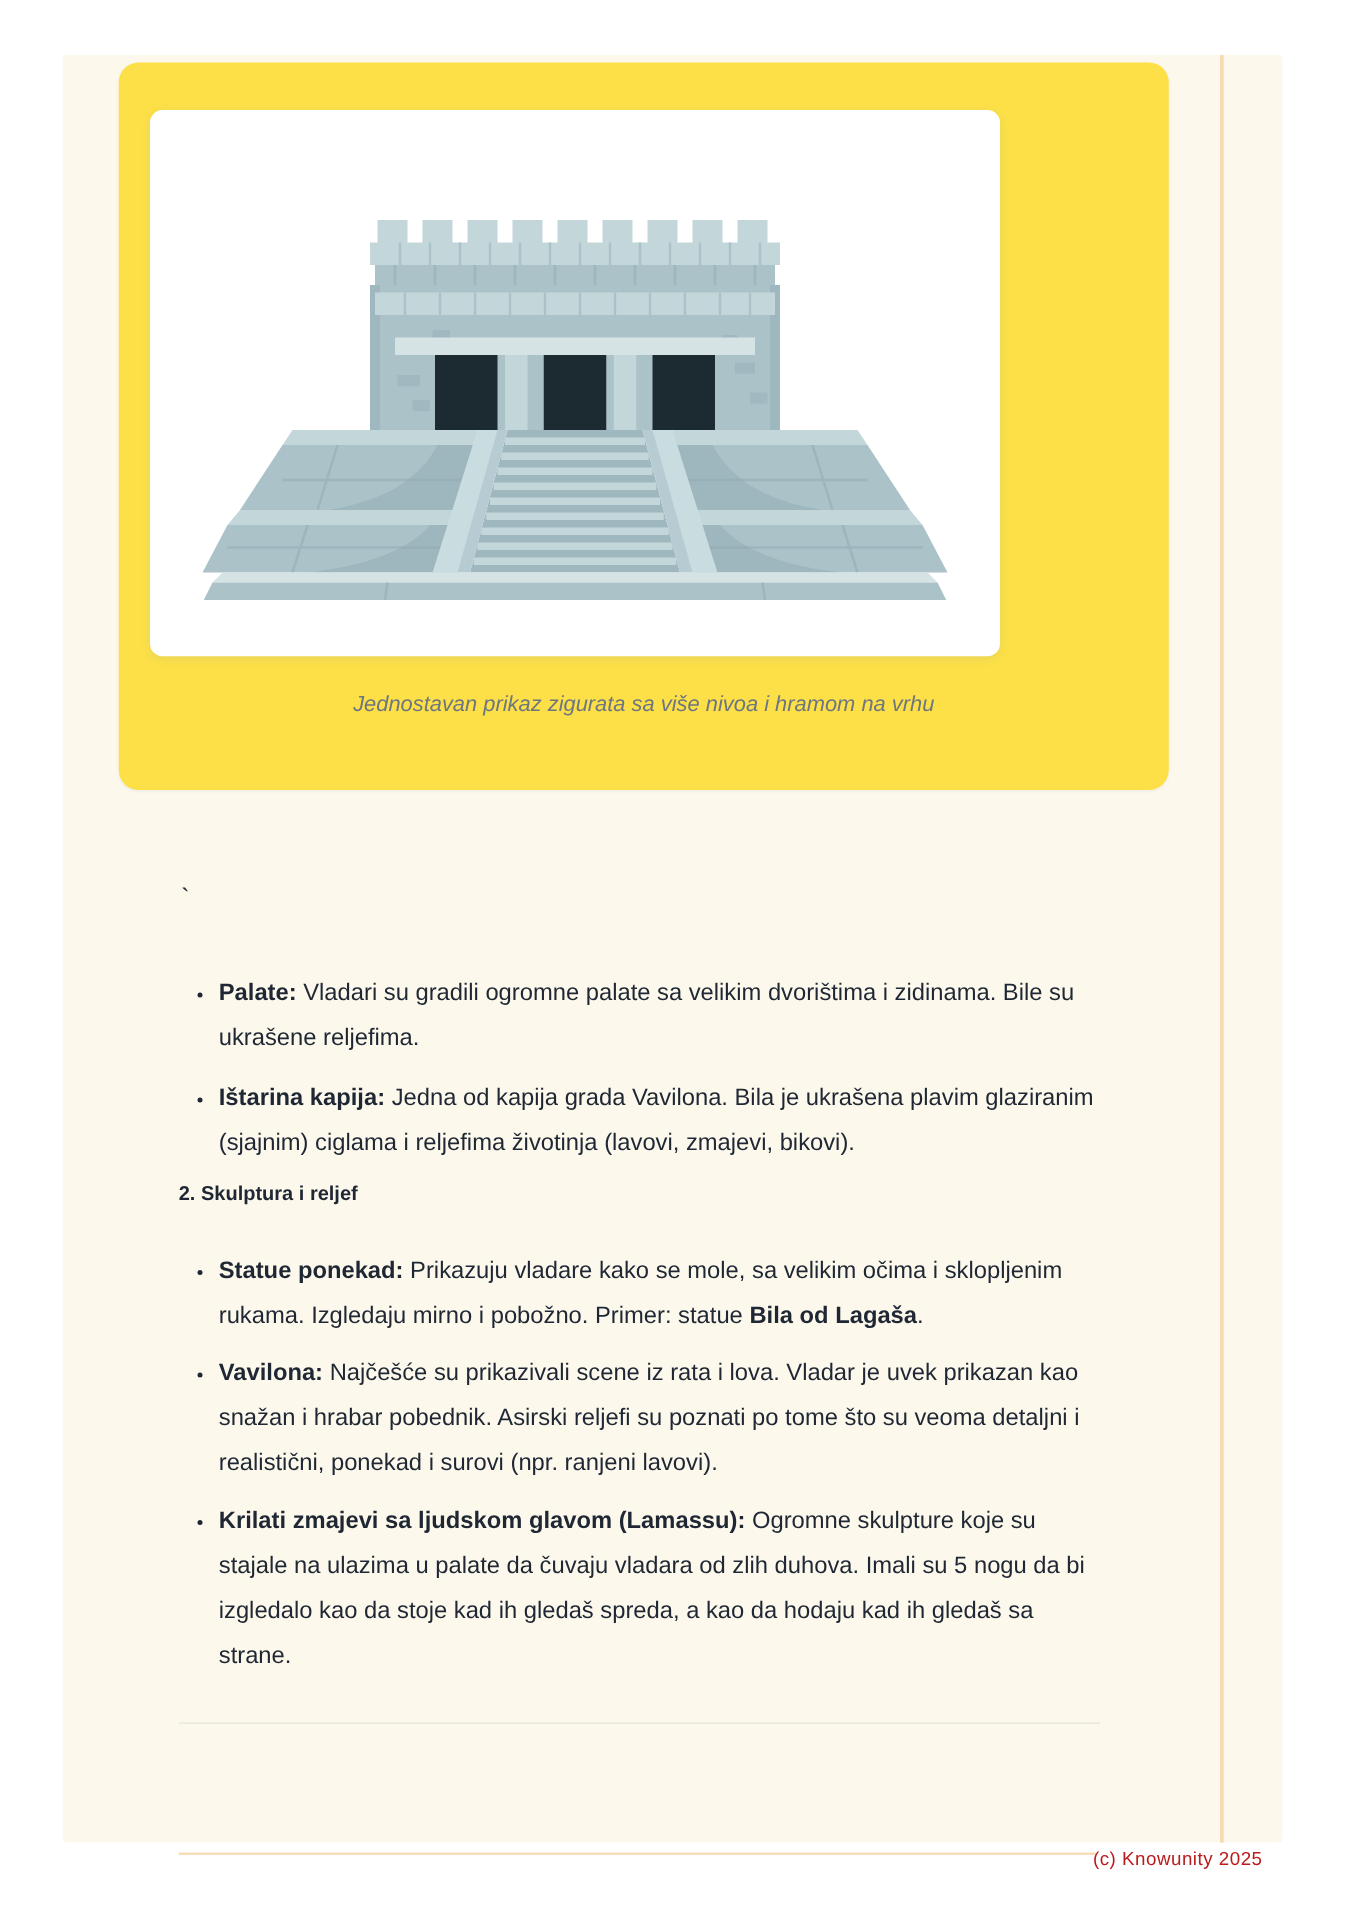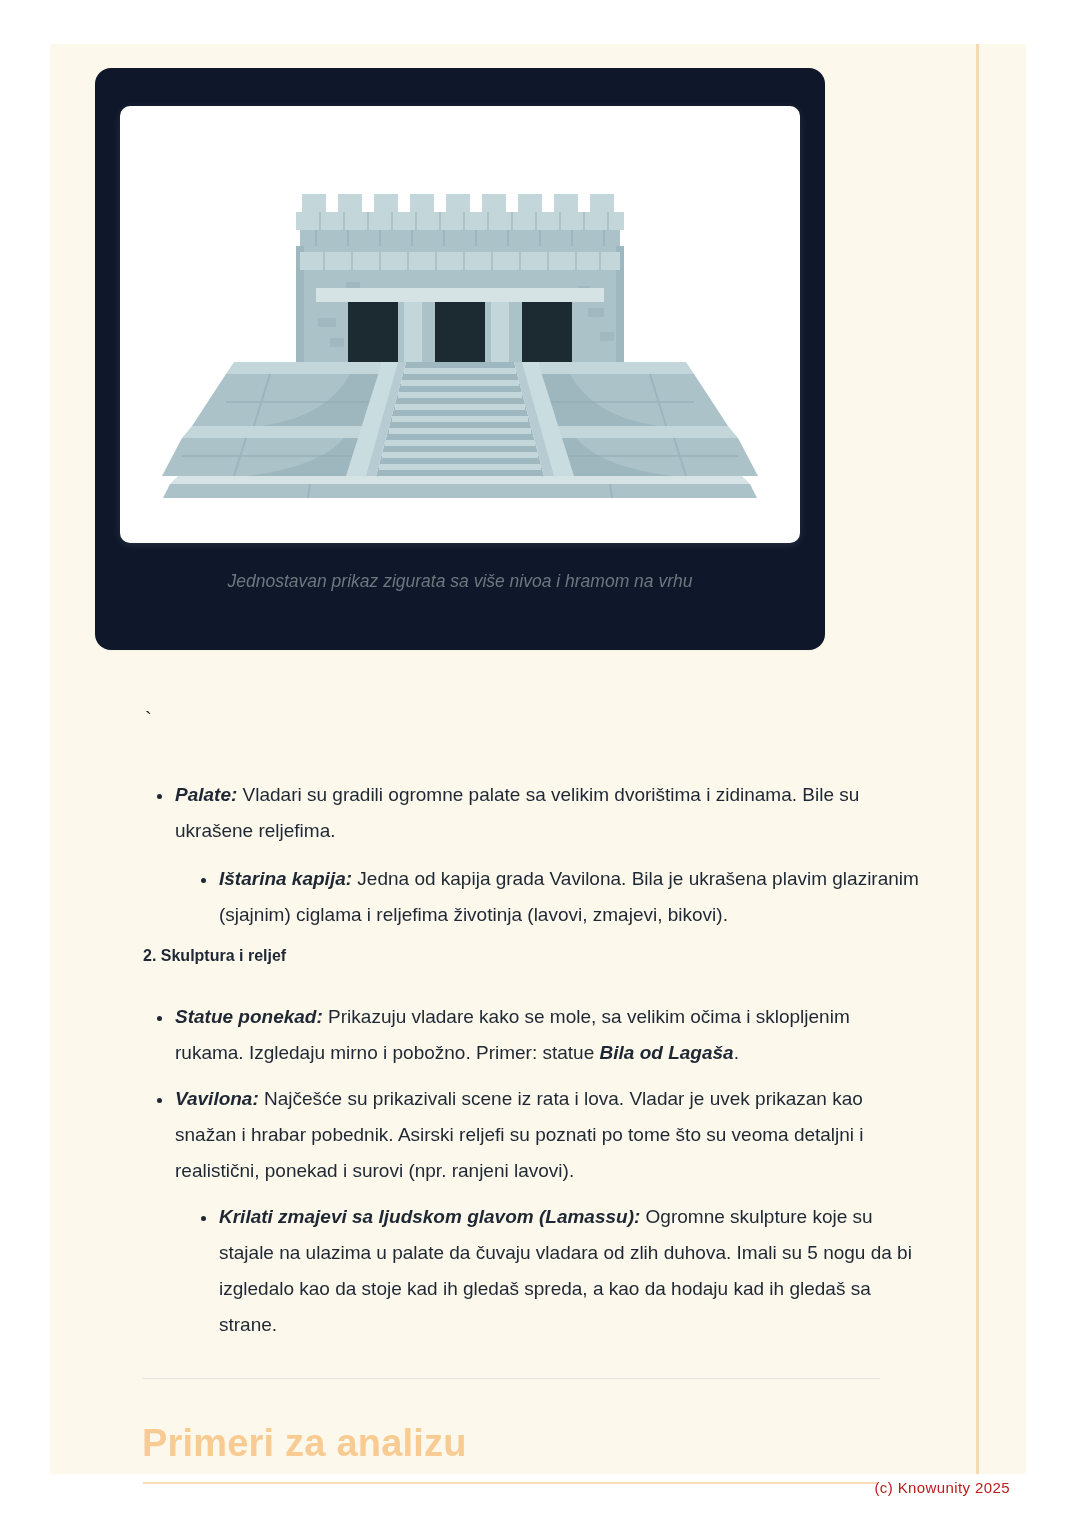--- a/index.html
+++ b/index.html
@@ -14,22 +14,22 @@
   .sheet {
     position:absolute; left:50px; top:44px; width:976px; height:1430px;
     background:#FCF8EC; border-radius:3px;
   }
   .accent-line {
     position:absolute; left:926px; top:0; width:3px; height:100%;
     background:#F5DBB0;
   }
   
   .figure-card {
-    position:absolute; left:45px; top:24px; width:730px; height:582px;
-    background:#0f172a; border-radius:16px;
+    position:absolute; left:45px; top:6px; width:840px; height:582px;
+    background:#fde047; border-radius:16px;
     box-shadow:0 1px 2px rgba(150,170,180,0.10);
   }
   .figure-imgbox {
     position:absolute; left:25px; top:38px; width:680px; height:437px;
     background:#ffffff; border-radius:10px;
     box-shadow:0 2px 8px rgba(140,160,170,0.18);
   }
   .figure-imgbox svg { display:block; margin:84px auto 0 auto; }
   .figure-caption {
     position:absolute; left:0; right:0; top:500px;
@@ -41,23 +41,23 @@
     position:absolute; left:95px; top:664px;
     font-size:20px; color:#1E2733;
   }
   
   .textcol { position:absolute; left:93px; width:737px; color:#1E2733; }
   .doc-list { margin:0; padding:0 0 0 30px; list-style:disc; }
   .doc-list li {
     font-size:19px; line-height:36px; margin:0 0 12px 0;
     padding-left:2px; width:705px;
   }
-  .doc-list li:last-child { margin-bottom:0;margin-left:44px; }
+  .doc-list li:last-child { margin-bottom:0; }
   .doc-list li::marker { color:#1E2733; font-size:16px; }
-  strong { font-weight:700;font-style:italic; }
+  strong { font-weight:700; }
   .list-architecture { top:733px; }
   .subsection-heading {
     position:absolute; left:93px; top:897px;
     font-size:16px; font-weight:700; line-height:30px; color:#1E2733;
   }
   .list-sculpture { top:955px; }
   .list-sculpture li { margin-bottom:10px; }
   .divider {
     position:absolute; left:93px; top:1334px; width:737px; height:1px;
     background:#E6E4DE;
@@ -185,20 +185,19 @@
     <div class="subsection-heading">2. Skulptura i reljef</div>
 
     <ul class="doc-list textcol list-sculpture">
       <li><strong>Statue ponekad:</strong> Prikazuju vladare kako se mole, sa velikim očima i sklopljenim rukama. Izgledaju mirno i pobožno. Primer: statue <strong>Bila od Lagaša</strong>.</li>
       <li><strong>Vavilona:</strong> Najčešće su prikazivali scene iz rata i lova. Vladar je uvek prikazan kao snažan i hrabar pobednik. Asirski reljefi su poznati po tome što su veoma detaljni i realistični, ponekad i surovi (npr. ranjeni lavovi).</li>
       <li><strong>Krilati zmajevi sa ljudskom glavom (Lamassu):</strong> Ogromne skulpture koje su stajale na ulazima u palate da čuvaju vladara od zlih duhova. Imali su 5 nogu da bi izgledalo kao da stoje kad ih gledaš spreda, a kao da hodaju kad ih gledaš sa strane.</li>
     </ul>
 
     <div class="divider"></div>
 
-    <div class="section-title">Primeri za analizu</div>
     <div class="section-underline"></div>
 
   </div>
 
   <div class="copyright">(c) Knowunity 2025</div>
 
 </div>
 
 </body></html>

